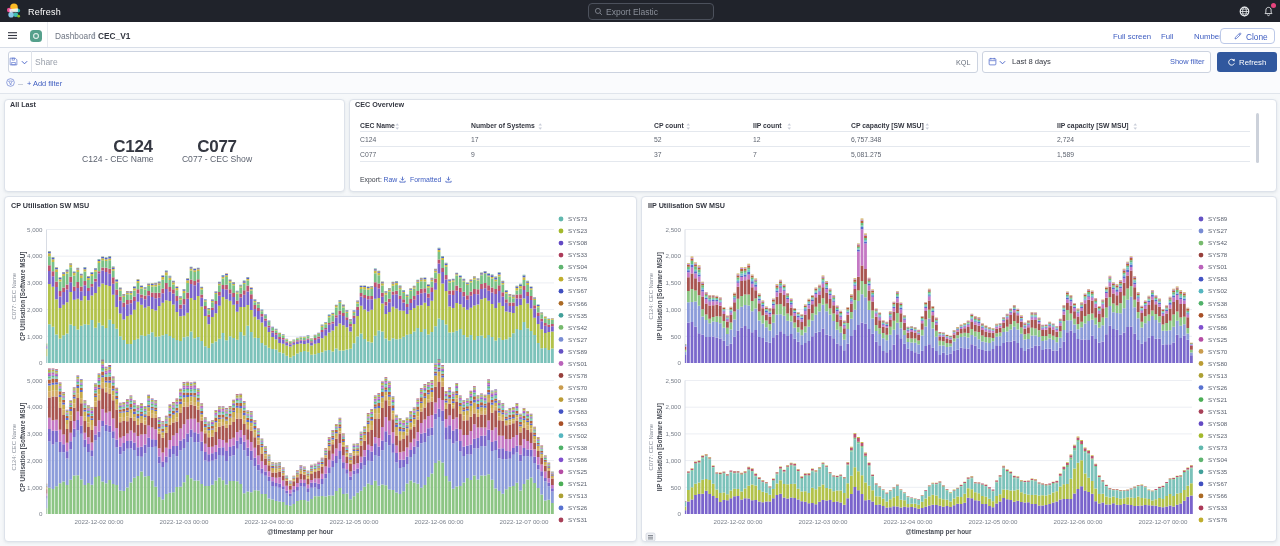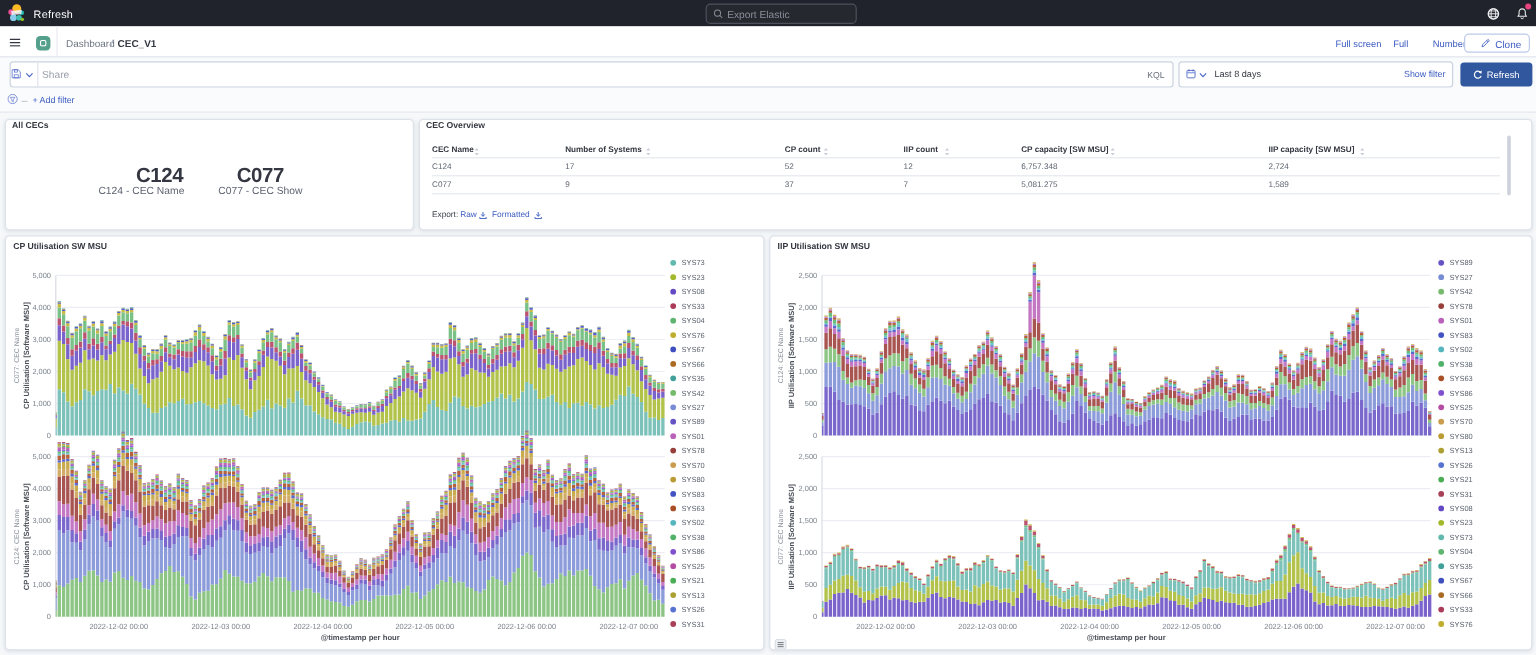--- a/index.html
+++ b/index.html
@@ -102,21 +102,21 @@
 <div class="abs" style="left:1239px;top:57.5px;font-size:7.8px;font-weight:normal;color:#fff">Refresh</div>
 <div id="frow"></div>
 <svg class="abs" style="left:6px;top:78px" width="9" height="9" viewBox="0 0 16 16">
 <circle cx="8" cy="8" r="6.8" fill="none" stroke="#4964c8" stroke-width="1"></circle>
 <path d="M4.5 5.5 H11.5 L9 9 V12 L7 11 V9 Z" fill="none" stroke="#4964c8" stroke-width="0.9"></path>
 </svg>
 <div class="abs" style="left:18px;top:83.5px;width:5px;height:1px;background:#c9cfd9"></div>
 <div class="abs" style="left:27px;top:79px;font-size:7.4px;color:#3d5cc0">+ Add filter</div>
 <div id="canvas"></div>
 <div class="panel" style="left:4px;top:99px;width:341px;height:93px"></div>
-<div class="abs ptitle" style="left:10px;top:100px">All CECs</div>
+<div class="abs ptitle" style="left:10px;top:100px">All Last</div>
 <div class="abs" style="left:97px;top:136.5px;width:72px;text-align:center;font-size:17px;font-weight:bold;color:#343741;letter-spacing:-.3px">C124</div>
 <div class="abs" style="left:82px;top:154px;width:102px;text-align:left;font-size:8.6px;color:#5d6370">C124 - CEC Name</div>
 <div class="abs" style="left:181px;top:136.5px;width:72px;text-align:center;font-size:17px;font-weight:bold;color:#343741;letter-spacing:-.3px">C077</div>
 <div class="abs" style="left:166px;top:154px;width:102px;text-align:center;font-size:8.6px;color:#5d6370">C077 - CEC Show</div>
 <div class="panel" style="left:349px;top:99px;width:928px;height:93px"></div>
 <div class="abs ptitle" style="left:355px;top:100px">CEC Overview</div>
 <div class="thead" style="left:360px;top:122px">CEC Name</div>
 <svg class="abs" style="left:395px;top:123px" width="4.5" height="7" viewBox="0 0 6 10">
 <path d="M3 0.5 L5.5 3.5 H0.5 Z" fill="#c9ced9"></path>
     <path d="M3 9.5 L0.5 6.5 H5.5 Z" fill="#c9ced9"></path>

